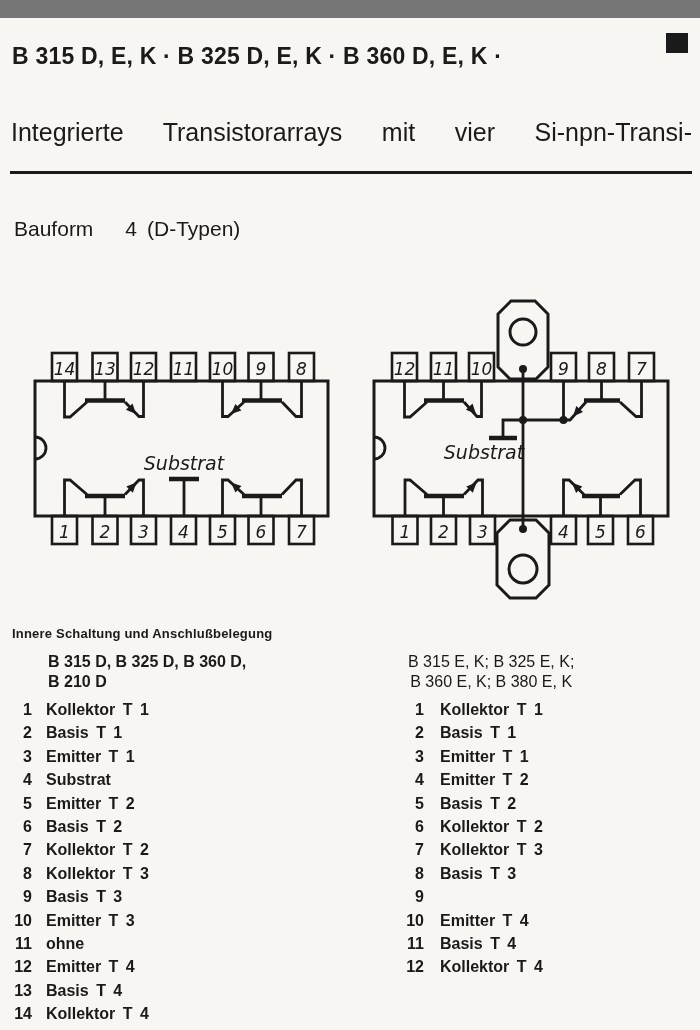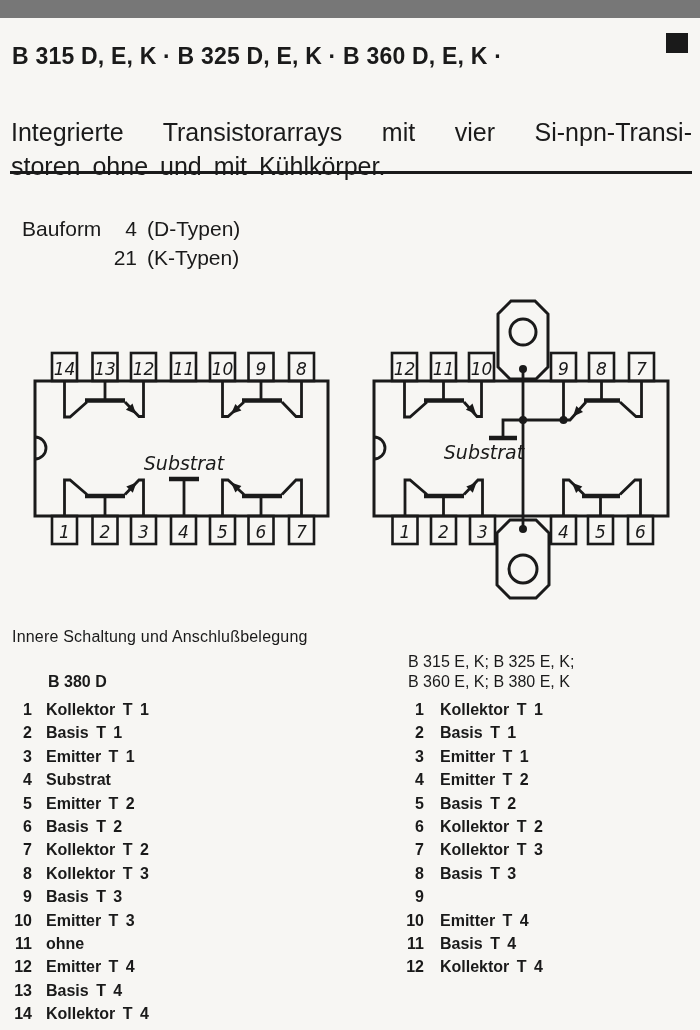--- a/index.html
+++ b/index.html
@@ -10,30 +10,30 @@
     font-family:"Liberation Sans",sans-serif;overflow:hidden;
   }
   .title{position:absolute;left:12px;top:9px;width:650px;
     font-size:23px;font-weight:700;line-height:28px;letter-spacing:.2px;}
   .black-square{position:absolute;left:666px;top:15px;width:22px;height:20px;background:var(--ink);}
   .subtitle{position:absolute;left:11px;top:72px;width:681px;
     font-size:25px;line-height:34px;word-spacing:5px;}
   .subtitle .just{display:block;text-align:justify;text-align-last:justify;}
   .rule{position:absolute;left:10px;top:153px;width:682px;height:3px;background:var(--ink);}
   .bauform{position:absolute;left:14px;top:197px;font-size:21px;line-height:28.5px;}
-  .bauform .bf-label{position:absolute;left:8px;top:0;text-align:center;}
+  .bauform .bf-label{position:absolute;left:0;top:0;text-align:center;}
   .bauform .rows{margin-left:81px;}
   .row{display:flex;}
   .num{text-align:right;white-space:pre;}
   .bauform .num{width:42px;margin-right:10px;}
   .section-heading{position:absolute;left:12px;top:597px;
-    font-size:16px;font-weight:400;letter-spacing:.2px;}
+    font-size:13px;font-weight:700;letter-spacing:.2px;}
   .col-header{position:absolute;font-size:16px;line-height:19.5px;white-space:pre;}
   .col-header.left{left:48px;top:634px;font-weight:700;}
-  .col-header.right{left:408px;top:634px;font-weight:400;}
+  .col-header.right{left:408px;top:634px;font-weight:400;text-align:center;}
   .pinlist{position:absolute;top:680px;font-size:16px;line-height:23.4px;
     font-weight:700;word-spacing:3px;}
   .pinlist.left{left:6px;}
   .pinlist.right{left:398px;}
   .pinlist .num{width:26px;margin-right:14px;word-spacing:0;}
   .pinlist.right .num{margin-right:16px;}
   svg{position:absolute;}
   .dip14{left:28px;top:330px;}
   .dip12{left:368px;top:280px;}
   .ln{fill:none;stroke:var(--ink);stroke-width:2.8;}
@@ -49,34 +49,30 @@
     text-anchor:middle;fill:var(--ink);}
 </style>
 </head>
 <body>
 
 <div class="page">
 
   <h1 class="title"><span>B 315 D, E, K · B 325 D, E, K · B 360 D, E, K ·</span><br></h1>
   <span class="black-square"></span>
 
-  <p class="subtitle"><span class="just">Integrierte Transistorarrays mit vier Si-npn-Transi-</span><span>storen ohne und mit Kühlkörper.</span></p>
+  <p class="subtitle"><span class="just">Integrierte Transistorarrays mit vier Si-npn-Transi-</span></p>
 
   <div class="rule"></div>
 
   <div class="bauform">
     <span class="bf-label">Bauform</span>
     <div class="rows">
         <div class="row">
           <span class="num">4</span>
           <span class="lbl">(D-Typen)</span>
-        </div>
-        <div class="row">
-          <span class="num">21</span>
-          <span class="lbl">(K-Typen)</span>
         </div>
       </div>
   </div>
 
   <svg class="dip14" width="314" height="202" viewBox="28 330 314 202">
 
     <rect class="pin-box" x="52" y="335" width="25" height="28"></rect>
     <rect class="pin-box" x="92.5" y="335" width="25" height="28"></rect>
     <rect class="pin-box" x="131" y="335" width="25" height="28"></rect>
     <rect class="pin-box" x="171" y="335" width="25" height="28"></rect>
@@ -177,21 +173,21 @@
 
     <polygon class="arrow" points="476,396 465.9,391.8 472.5,385.6"></polygon>
     <polygon class="arrow" points="573,398.6 583,394.1 576.3,388.1"></polygon>
     <polygon class="arrow" points="476.5,464.5 472.8,474.8 466.3,468.6"></polygon>
     <polygon class="arrow" points="572,464.8 582.3,468.5 576.1,475"></polygon>
     <text class="sub" x="484" y="441">Substrat</text>
   </svg>
 
   <h2 class="section-heading">Innere Schaltung und Anschlußbelegung</h2>
 
-  <div class="col-header left"><br><span>B 380 D</span></div>
+  <div class="col-header left"><span>B 315 D, B 325 D, B 360 D,</span><br><span>B 210 D</span></div>
   <div class="col-header right"><span>B 315 E, K; B 325 E, K;</span><br><span>B 360 E, K; B 380 E, K</span></div>
 
   <div class="pinlist left">
       <div class="row">
         <span class="num">1</span>
         <span class="lbl">Kollektor T 1</span>
       </div>
       <div class="row">
         <span class="num">2</span>
         <span class="lbl">Basis T 1</span>

